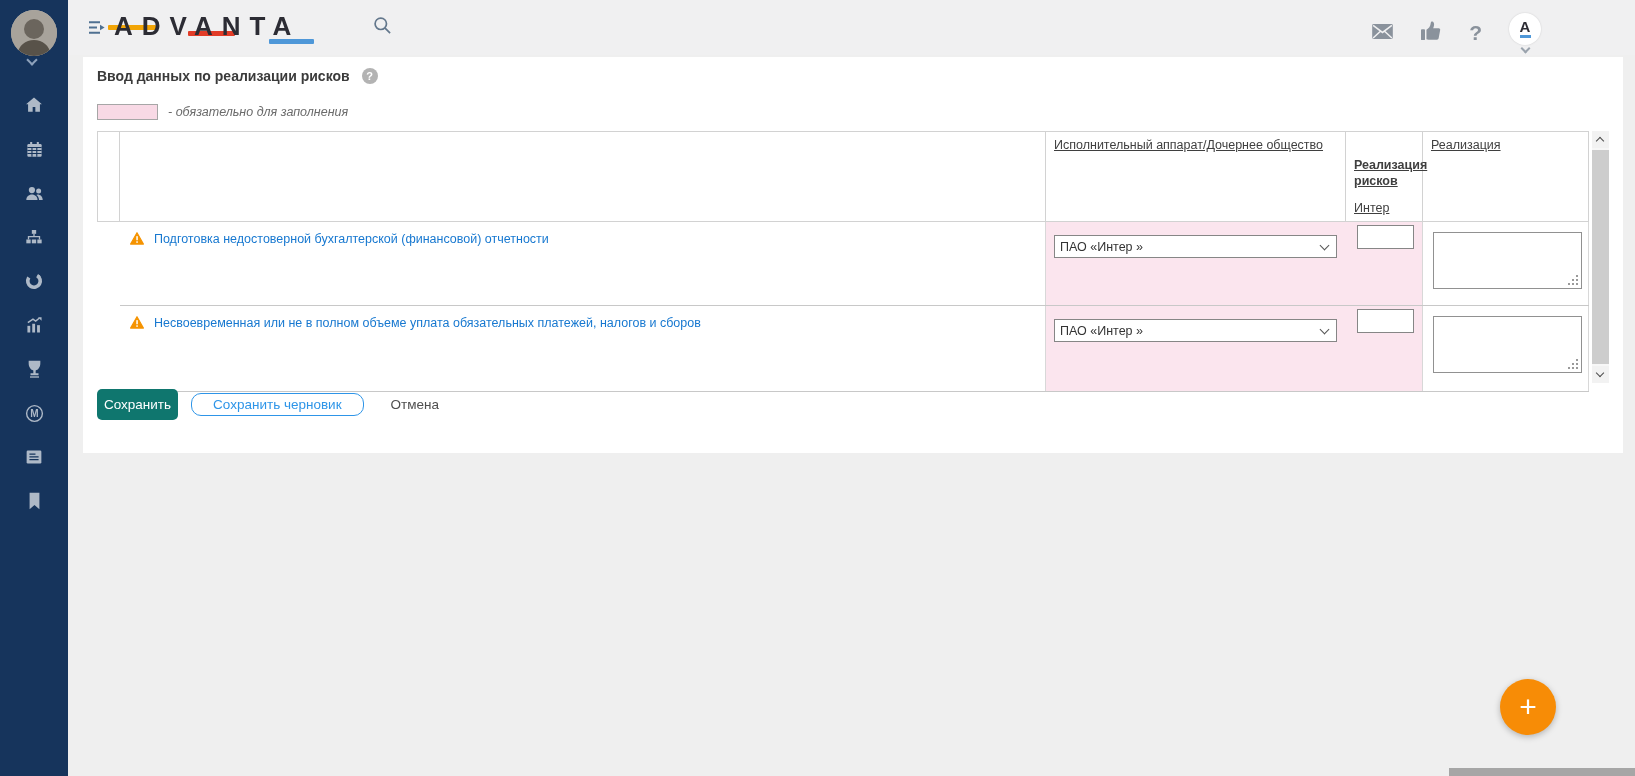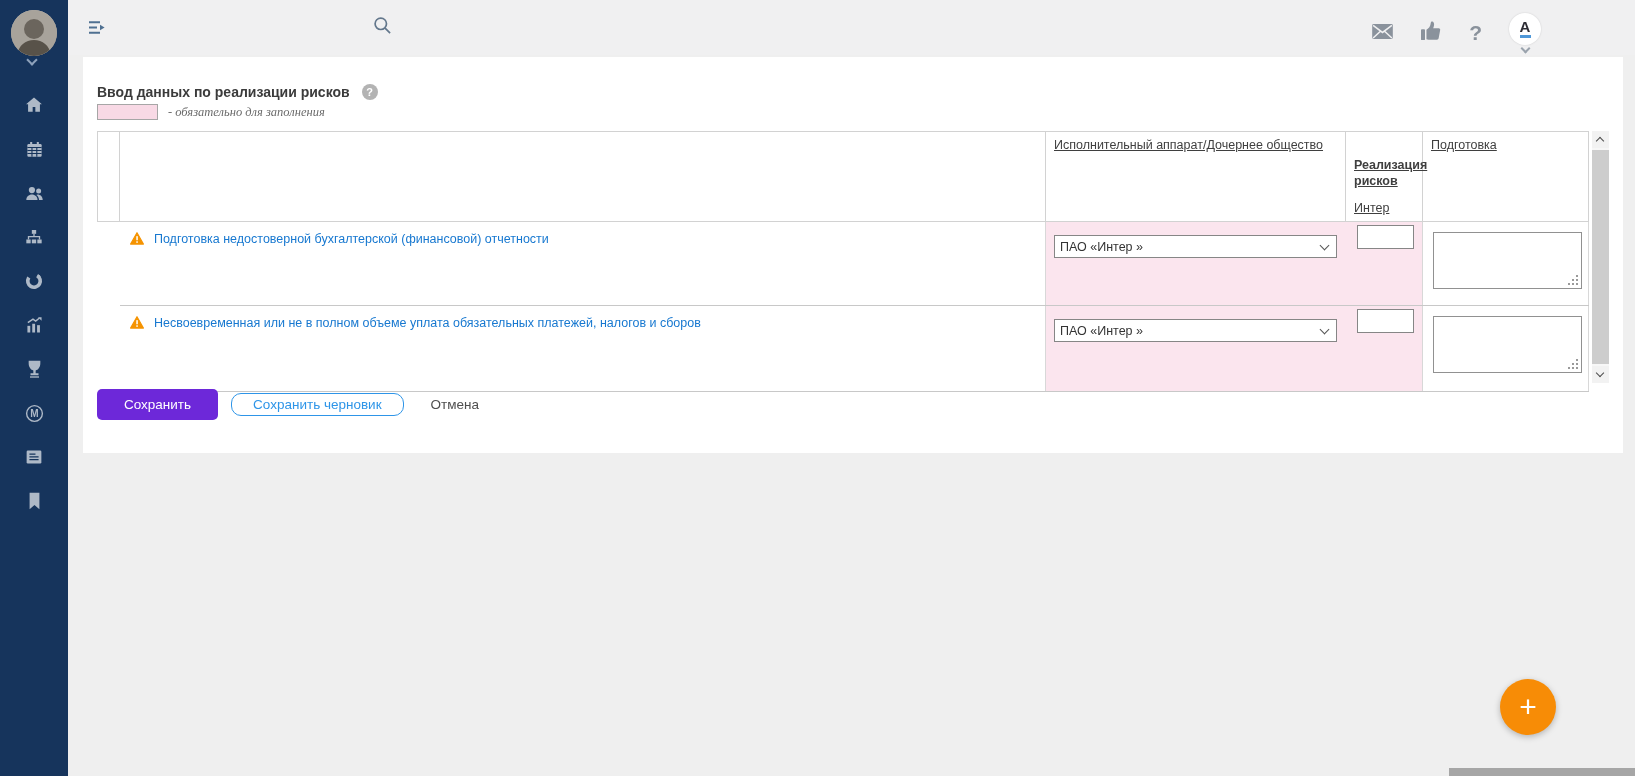--- a/index.html
+++ b/index.html
@@ -33,27 +33,27 @@
   .profile-wrap { display:flex; flex-direction:column; align-items:center; cursor:pointer; }
   .profile-circle { width:32px; height:32px; border-radius:50%; background:#fff; display:flex; flex-direction:column;
                     align-items:center; justify-content:center; box-shadow:0 0 2px rgba(0,0,0,.15); }
   .profile-circle .pa { font-size:15px; font-weight:bold; color:#2c2c34; line-height:14px; }
   .profile-circle .pu { width:11px; height:3px; background:#4e97d8; margin-top:1px; }
   .profile-chev { width:7px; height:7px; border-right:2px solid #9aa3ad; border-bottom:2px solid #9aa3ad;
                   transform:rotate(45deg); margin-top:0px; }
 
   
   .card { position:absolute; left:83px; top:57px; width:1540px; height:396px; background:#fff; z-index:3; }
-  .page-title-row { position:absolute; left:14px; top:11px; display:flex; align-items:center;margin-top:16px; }
+  .page-title-row { position:absolute; left:14px; top:11px; display:flex; align-items:center; }
   .page-title { font-size:14px; font-weight:bold; color:#3b3b3b; }
   .help-circle { width:16px; height:16px; border-radius:50%; background:#b3b3b3; color:#fff; font-size:11px; font-weight:bold;
                  display:flex; align-items:center; justify-content:center; margin-left:12px; border:none; cursor:pointer; }
   .legend-row { position:absolute; left:14px; top:47px; display:flex; align-items:center; }
   .legend-swatch { width:61px; height:16px; background:#f8d9e5; border:1px solid #a6a6a6; }
-  .legend-text { margin-left:10px; font-style:italic; font-size:12.5px; color:#6b6b6b;font-family:Liberation Serif, serif; }
+  .legend-text { margin-left:10px; font-style:italic; font-size:12.5px; color:#6b6b6b; }
 
   
   .table-zone { position:absolute; left:14px; top:74px; display:flex; align-items:flex-start; }
   table.risk { border-collapse:collapse; table-layout:fixed; width:1491px; }
   table.risk th { border:1px solid #d2d2d2; background:#fff; vertical-align:top; text-align:left;
                   font-weight:normal; font-size:12.5px; color:#3f3f3f; padding:6px 8px; height:62px;text-decoration:underline; }
   .th-bold { font-weight:bold; line-height:1.25;margin-top:20px; }
   .th-sub { margin-top:12px; }
   table.risk td { vertical-align:top; border-bottom:1px solid #c8c8c8; }
   tr.r1 td { height:84px; } tr.r2 td { height:86px; }
@@ -81,22 +81,22 @@
   .vscroll { width:17px; height:252px; margin-left:3px; display:flex; flex-direction:column; background:#f2f2f2; }
   .vs-btn { height:17px; width:17px; background:#f2f2f2; border:none; position:relative; cursor:pointer; flex:0 0 auto; }
   .vs-btn span { position:absolute; left:5px; width:6px; height:6px; border-right:1.8px solid #4c4c4c; border-bottom:1.8px solid #4c4c4c; }
   .vs-up span { top:7px; transform:rotate(-135deg); }
   .vs-down span { top:4px; transform:rotate(45deg); }
   .vs-track { flex:1; background:#f7f7f7; position:relative; }
   .vs-thumb { position:absolute; left:0; top:2px; width:17px; height:calc(100% - 4px); background:#cdcdcd; cursor:pointer; }
 
   
   .actions { position:absolute; left:14px; top:332px; display:flex; align-items:center; }
-  .btn-save { background:#6d28d9; color:#fff; border:none; border-radius:5px; font-size:13.5px;
-              padding:8px 27px; cursor:pointer; font-family:"Liberation Sans",sans-serif; }
+  .btn-save { background:#0f766e; color:#fff; border:none; border-radius:5px; font-size:13.5px;
+              padding:8px 7px; cursor:pointer; font-family:"Liberation Sans",sans-serif; }
   .btn-draft { margin-left:13px; background:#fff; color:#2e95e8; border:1.5px solid #2e95e8; border-radius:10px;
                font-size:13.5px; padding:3px 21px; cursor:pointer; font-family:"Liberation Sans",sans-serif; }
   .btn-cancel { margin-left:27px; background:none; border:none; color:#4f4f4f; font-size:13.5px; cursor:pointer;
                 font-family:"Liberation Sans",sans-serif; }
 
   
   .fab { position:absolute; left:1500px; top:679px; width:56px; height:56px; border-radius:50%; background:#f78c06;
          color:#fff; font-size:30px; font-weight:300; border:none; cursor:pointer; z-index:9;
          box-shadow:0 2px 6px rgba(0,0,0,.25); line-height:54px; }
   .hthumb { position:absolute; left:1449px; bottom:0; width:186px; height:8px; background:#a6a6a6; z-index:8; cursor:pointer; }
@@ -185,20 +185,26 @@
   </nav>
 </div>
 
 <header class="topbar">
   <button class="hamburger">
     <svg width="18" height="15" viewBox="0 0 18 15">
       <path d="M1 2.2h11M1 7.5h8M1 12.8h11" stroke="#4f7091" stroke-width="2.1"></path>
       <path d="M12 4.8l4.6 2.7L12 10.2z" fill="#4f7091"></path>
       </svg>
   </button>
+  <div class="brand">
+    <span class="bar bar-yellow"></span>
+    <span class="bar bar-red"></span>
+    <span class="bar bar-blue"></span>
+    <span class="word">ADVANTA</span>
+  </div>
   <button class="search-btn">
     <svg width="19" height="19" viewBox="0 0 20 20">
       <circle cx="8.2" cy="8.2" r="6" fill="none" stroke="#63778c" stroke-width="1.8"></circle>
       <path d="M12.7 12.7 18 18" stroke="#63778c" stroke-width="1.8"></path>
       </svg>
   </button>
   <div class="topbar-right">
     <button class="tb-icon-btn">
       <svg width="21" height="15" viewBox="0 0 22 16">
         <rect width="22" height="16" rx="1.5" fill="#8a929c"></rect>
@@ -244,21 +250,21 @@
       </colgroup>
       <thead>
         <tr>
           <th></th>
           <th></th>
           <th>Исполнительный аппарат/Дочернее общество</th>
           <th>
             <div class="th-bold">Реализация рисков</div>
             <div class="th-sub">Интер</div>
           </th>
-          <th>Подготовка</th>
+          <th>Реализация</th>
         </tr>
       </thead>
       <tbody>
         <tr class="r1">
           <td class="c0"></td>
           <td class="c1">
             <svg class="warn" width="14" height="13" viewBox="0 0 24 22">
               <path d="M12 1 23 20.5H1z" fill="#f59300" stroke="#f59300" stroke-width="2" stroke-linejoin="round"></path>
               <rect x="10.8" y="7" width="2.6" height="7" fill="#fff"></rect>
               <rect x="10.8" y="15.8" width="2.6" height="2.6" fill="#fff"></rect>

